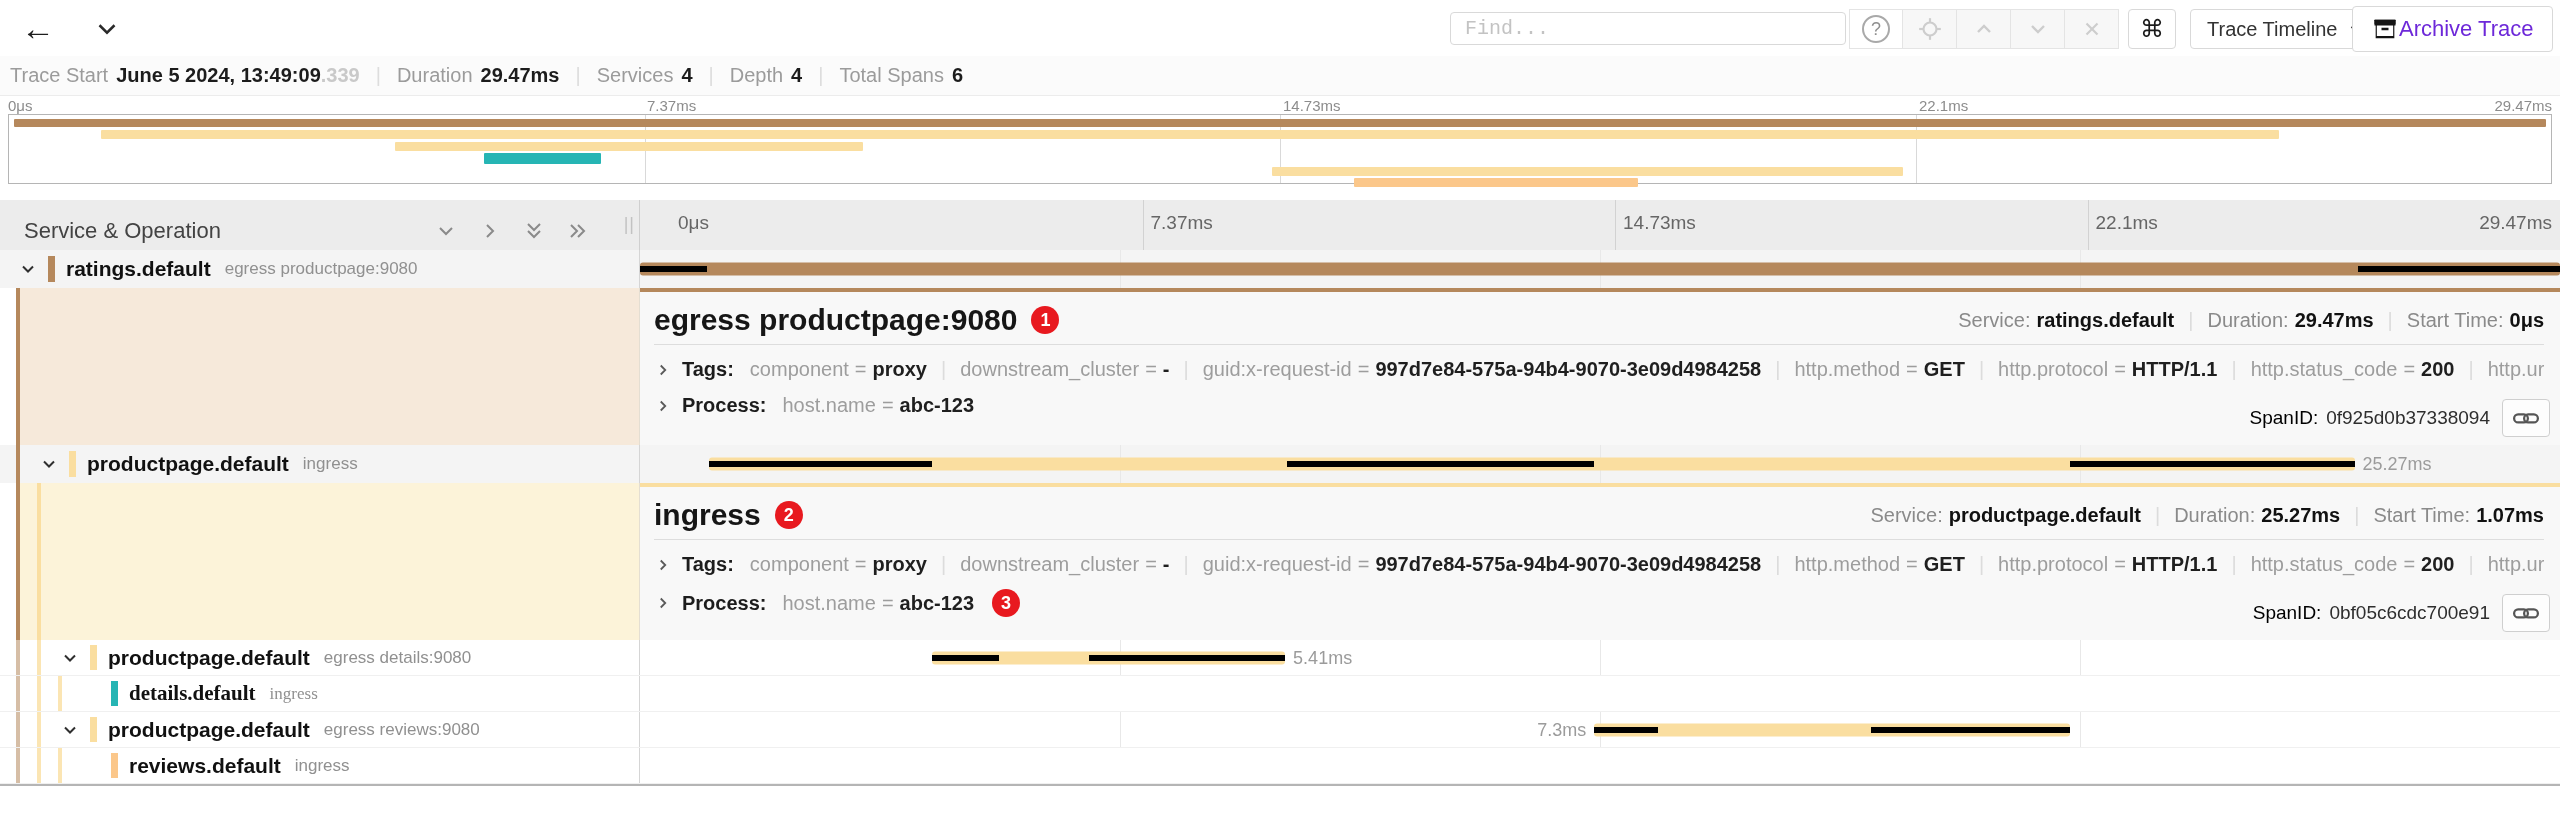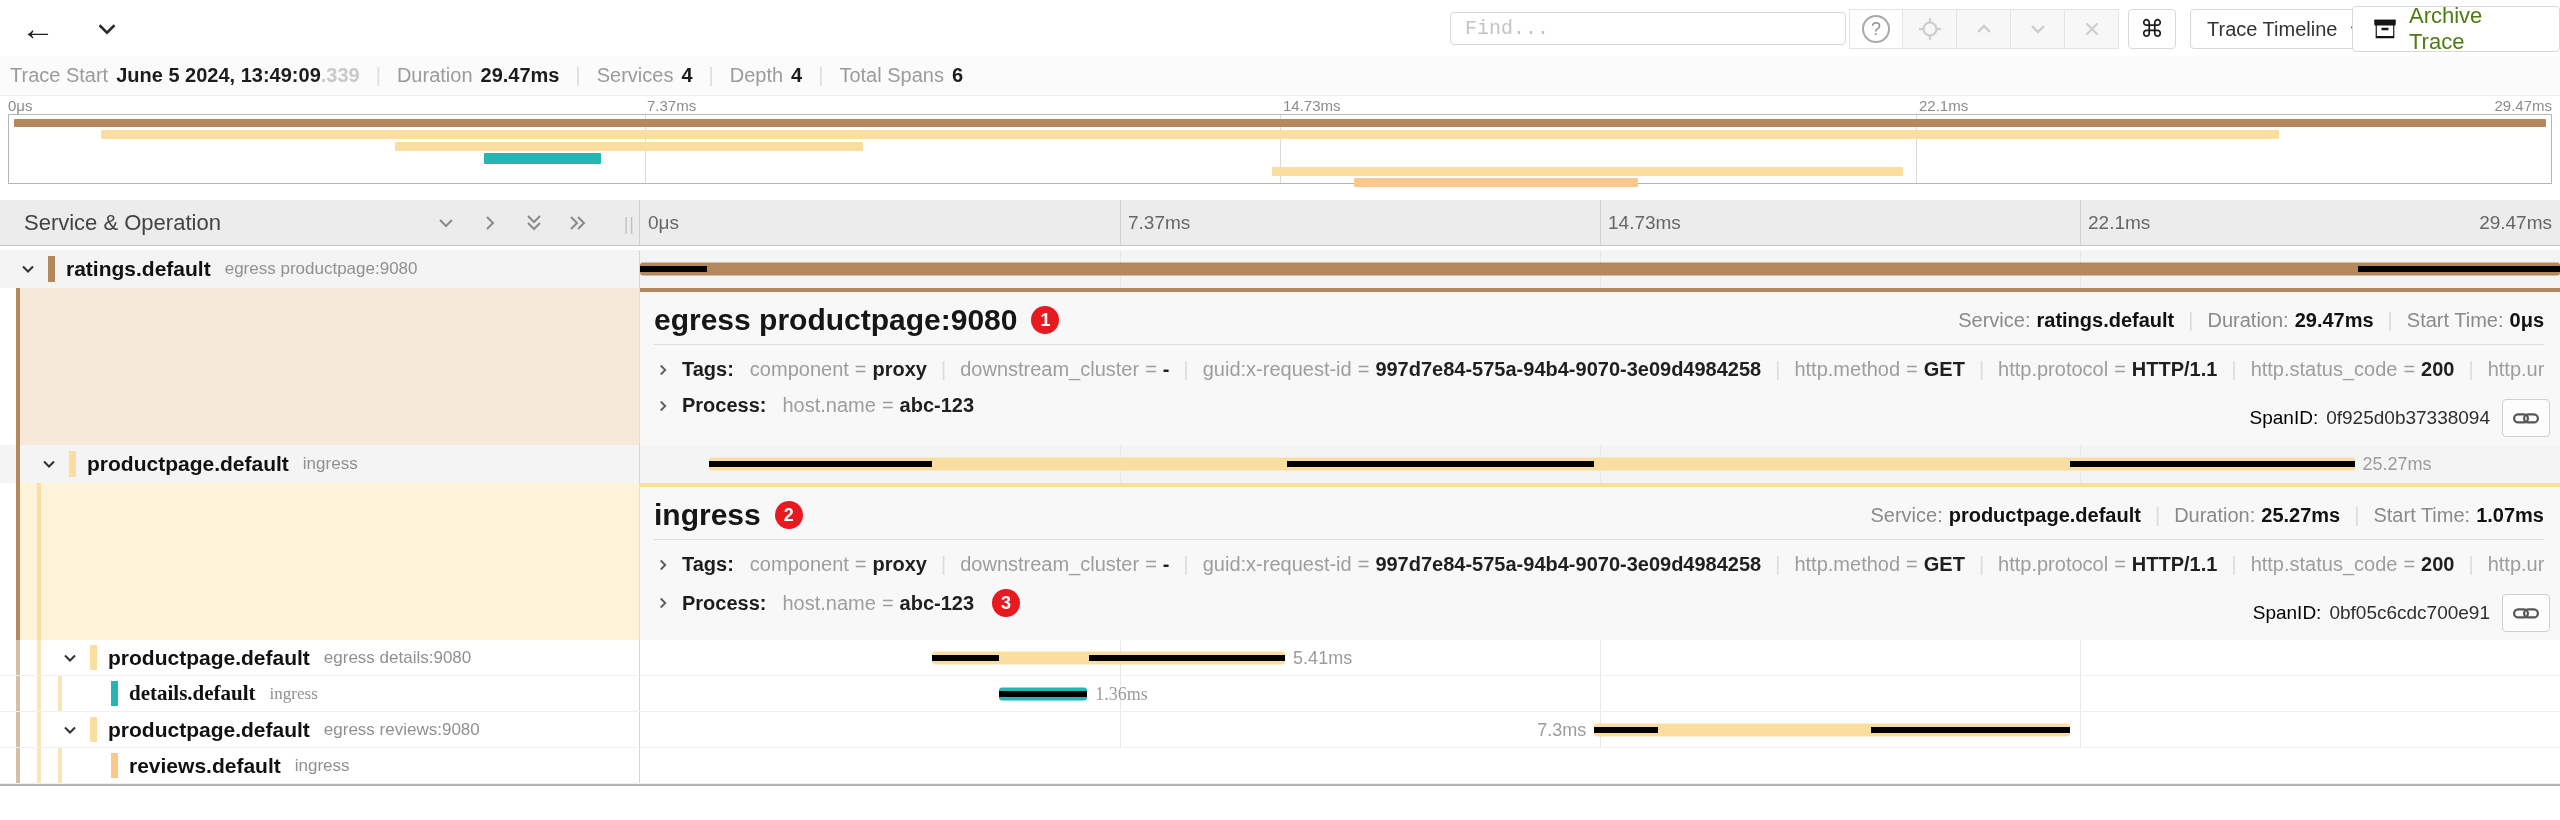--- a/index.html
+++ b/index.html
@@ -15,37 +15,37 @@
   .trace-title .tid{color:#bcbcbc;font-size:28px;margin-left:12px;}
   .find-box{position:absolute;left:1450px;top:12px;width:396px;height:33px;border:1px solid #d9d9d9;border-radius:4px;background:#fff;display:flex;align-items:center;padding-left:12px;}
   .find-box input{border:none;outline:none;font-size:20px;color:#444;width:100%;background:transparent;font-family:Liberation Mono, monospace;}
   .find-box input::placeholder{color:#c3c3c3;}
   .btn-group{position:absolute;left:1849px;top:9px;height:40px;display:flex;}
   .btn-group .gbtn{width:54px;height:40px;border:1px solid #e4e4e4;border-left-width:0;background:#f7f7f7;display:flex;align-items:center;justify-content:center;color:#cdcdcd;}
   .btn-group .gbtn:first-child{border-left-width:1px;background:#fff;color:#9d9d9d;}
   .gbtn .qmark{width:28px;height:28px;border:2px solid #a9a9a9;border-radius:50%;display:flex;align-items:center;justify-content:center;font-size:18px;color:#8f8f8f;}
   .cmd-btn{position:absolute;left:2128px;top:9px;width:48px;height:40px;border:1px solid #d9d9d9;border-radius:4px;background:#fff;display:flex;align-items:center;justify-content:center;font-size:24px;color:#1a1a1a;cursor:pointer;}
   .tt-btn{position:absolute;left:2190px;top:9px;height:40px;padding:0 16px;border:1px solid #d9d9d9;border-radius:4px;background:#fff;display:flex;align-items:center;gap:10px;font-size:20px;color:#333;cursor:pointer;}
-  .arch-btn{position:absolute;left:2352px;top:6px;height:46px;padding:0 18px;border:1px solid #d9d9d9;border-radius:4px;background:#fff;display:flex;align-items:center;gap:10px;font-size:22px;color:#4d7c0f;cursor:pointer;}
+  .arch-btn{position:absolute;left:2352px;top:6px;height:46px;padding:0 18px;border:1px solid #d9d9d9;border-radius:4px;background:#fff;display:flex;align-items:center;gap:0;font-size:22px;color:#6d28d9;cursor:pointer;}
 
   
   .infobar{position:absolute;left:0;top:56px;width:2560px;height:40px;background:#fbfbfb;border-bottom:1px solid #ececec;display:flex;align-items:center;padding-left:10px;font-size:20px;color:#9b9b9b;}
   .infobar b{color:#1c1c1c;font-weight:700;margin-left:8px;}
   .infobar b .frac{color:#c9c9c9;}
   .infobar .sep{color:#ddd;margin:0 16px;}
 
   
   .mini{position:absolute;left:0;top:96px;width:2560px;height:94px;}
   .mini .tick{position:absolute;top:1px;font-size:15px;color:#8c8c8c;white-space:nowrap;}
   .mini-canvas{position:absolute;left:8px;right:8px;top:18px;height:70px;border:1px solid #b5b5b5;background:#fff;}
   .mini-canvas .vline{position:absolute;top:0;bottom:0;width:1px;background:#d9d9d9;}
   .mini-bar{position:absolute;border-radius:1px;}
 
   
-  .ghead{position:absolute;left:0;top:200px;width:2560px;height:46px;background:#ececec;border-bottom:1px solid #c6c6c6;display:flex;}
+  .ghead{position:absolute;left:0;top:200px;width:2560px;height:63px;background:#ececec;border-bottom:1px solid #c6c6c6;display:flex;gap:30px;}
   .ghead-side{position:relative;width:640px;height:100%;border-right:1px solid #cfcfcf;display:flex;align-items:center;}
   .ghead-title{margin-left:24px;font-size:22px;color:#434343;}
   .ghead-icons{position:absolute;right:48px;top:0;height:100%;display:flex;align-items:center;gap:18px;color:#8a8a8a;}
   .ghead-icons .gico{width:26px;height:26px;display:flex;align-items:center;justify-content:center;cursor:pointer;}
   .resizer{position:absolute;right:4px;top:14px;color:#c2c2c2;font-size:18px;letter-spacing:1px;cursor:col-resize;}
   .ghead-main{position:relative;flex:1;height:100%;}
   .ghead-main .vline{position:absolute;top:0;bottom:0;width:1px;background:#d2d2d2;}
   .ghead-main .rlabel{position:absolute;top:12px;font-size:19px;color:#666;white-space:nowrap;}
 
   
@@ -469,28 +469,20 @@
       </div>
       <div class="span-row" style="height: 36px; background: rgb(255, 255, 255); border-bottom: 1px solid rgb(240, 240, 240); font-family: Liberation Serif, serif;">
         <div class="row-side">
           <div class="guide" style="left: 16px; background: rgb(181, 136, 92); opacity: 0.55;"></div>
           <div class="guide" style="left: 37px; background: rgb(250, 222, 160); opacity: 0.8;"></div>
           <div class="guide" style="left: 58px; background: rgb(250, 222, 160); opacity: 0.8;"></div>
           <div class="svc-block" style="left: 111px; background: rgb(38, 181, 180);"></div>
           <span class="svc-name" style="margin-left: 129px;">details.default</span>
           <span class="svc-op">ingress</span>
         </div>
-        <div class="row-main">
-          <div class="vline" style="left: 25%;"></div>
-          <div class="vline" style="left: 50%;"></div>
-          <div class="vline" style="left: 75%;"></div>
-          <div class="bar" style="left: 18.7%; width: 4.6%; background: rgb(38, 181, 180);"></div>
-          <div class="crit" style="left: 18.7%; width: 4.6%;"></div>
-          <span class="durlab" style="left: calc(23.3% + 8px);">1.36ms</span>
-        </div>
       </div>
       <div class="span-row" style="height: 36px; background: rgb(255, 255, 255); border-bottom: 1px solid rgb(240, 240, 240);">
         <div class="row-side">
           <div class="guide" style="left: 16px; background: rgb(181, 136, 92); opacity: 0.55;"></div>
           <div class="guide" style="left: 37px; background: rgb(250, 222, 160); opacity: 0.8;"></div>
           <span class="svc-chevron" style="left: 60px;">
             <svg width="20" height="20" viewBox="0 0 24 24" fill="none" stroke="#2f2f2f" stroke-width="2.4">
               <polyline points="6,9 12,15 18,9"></polyline>
             </svg>
           </span>

